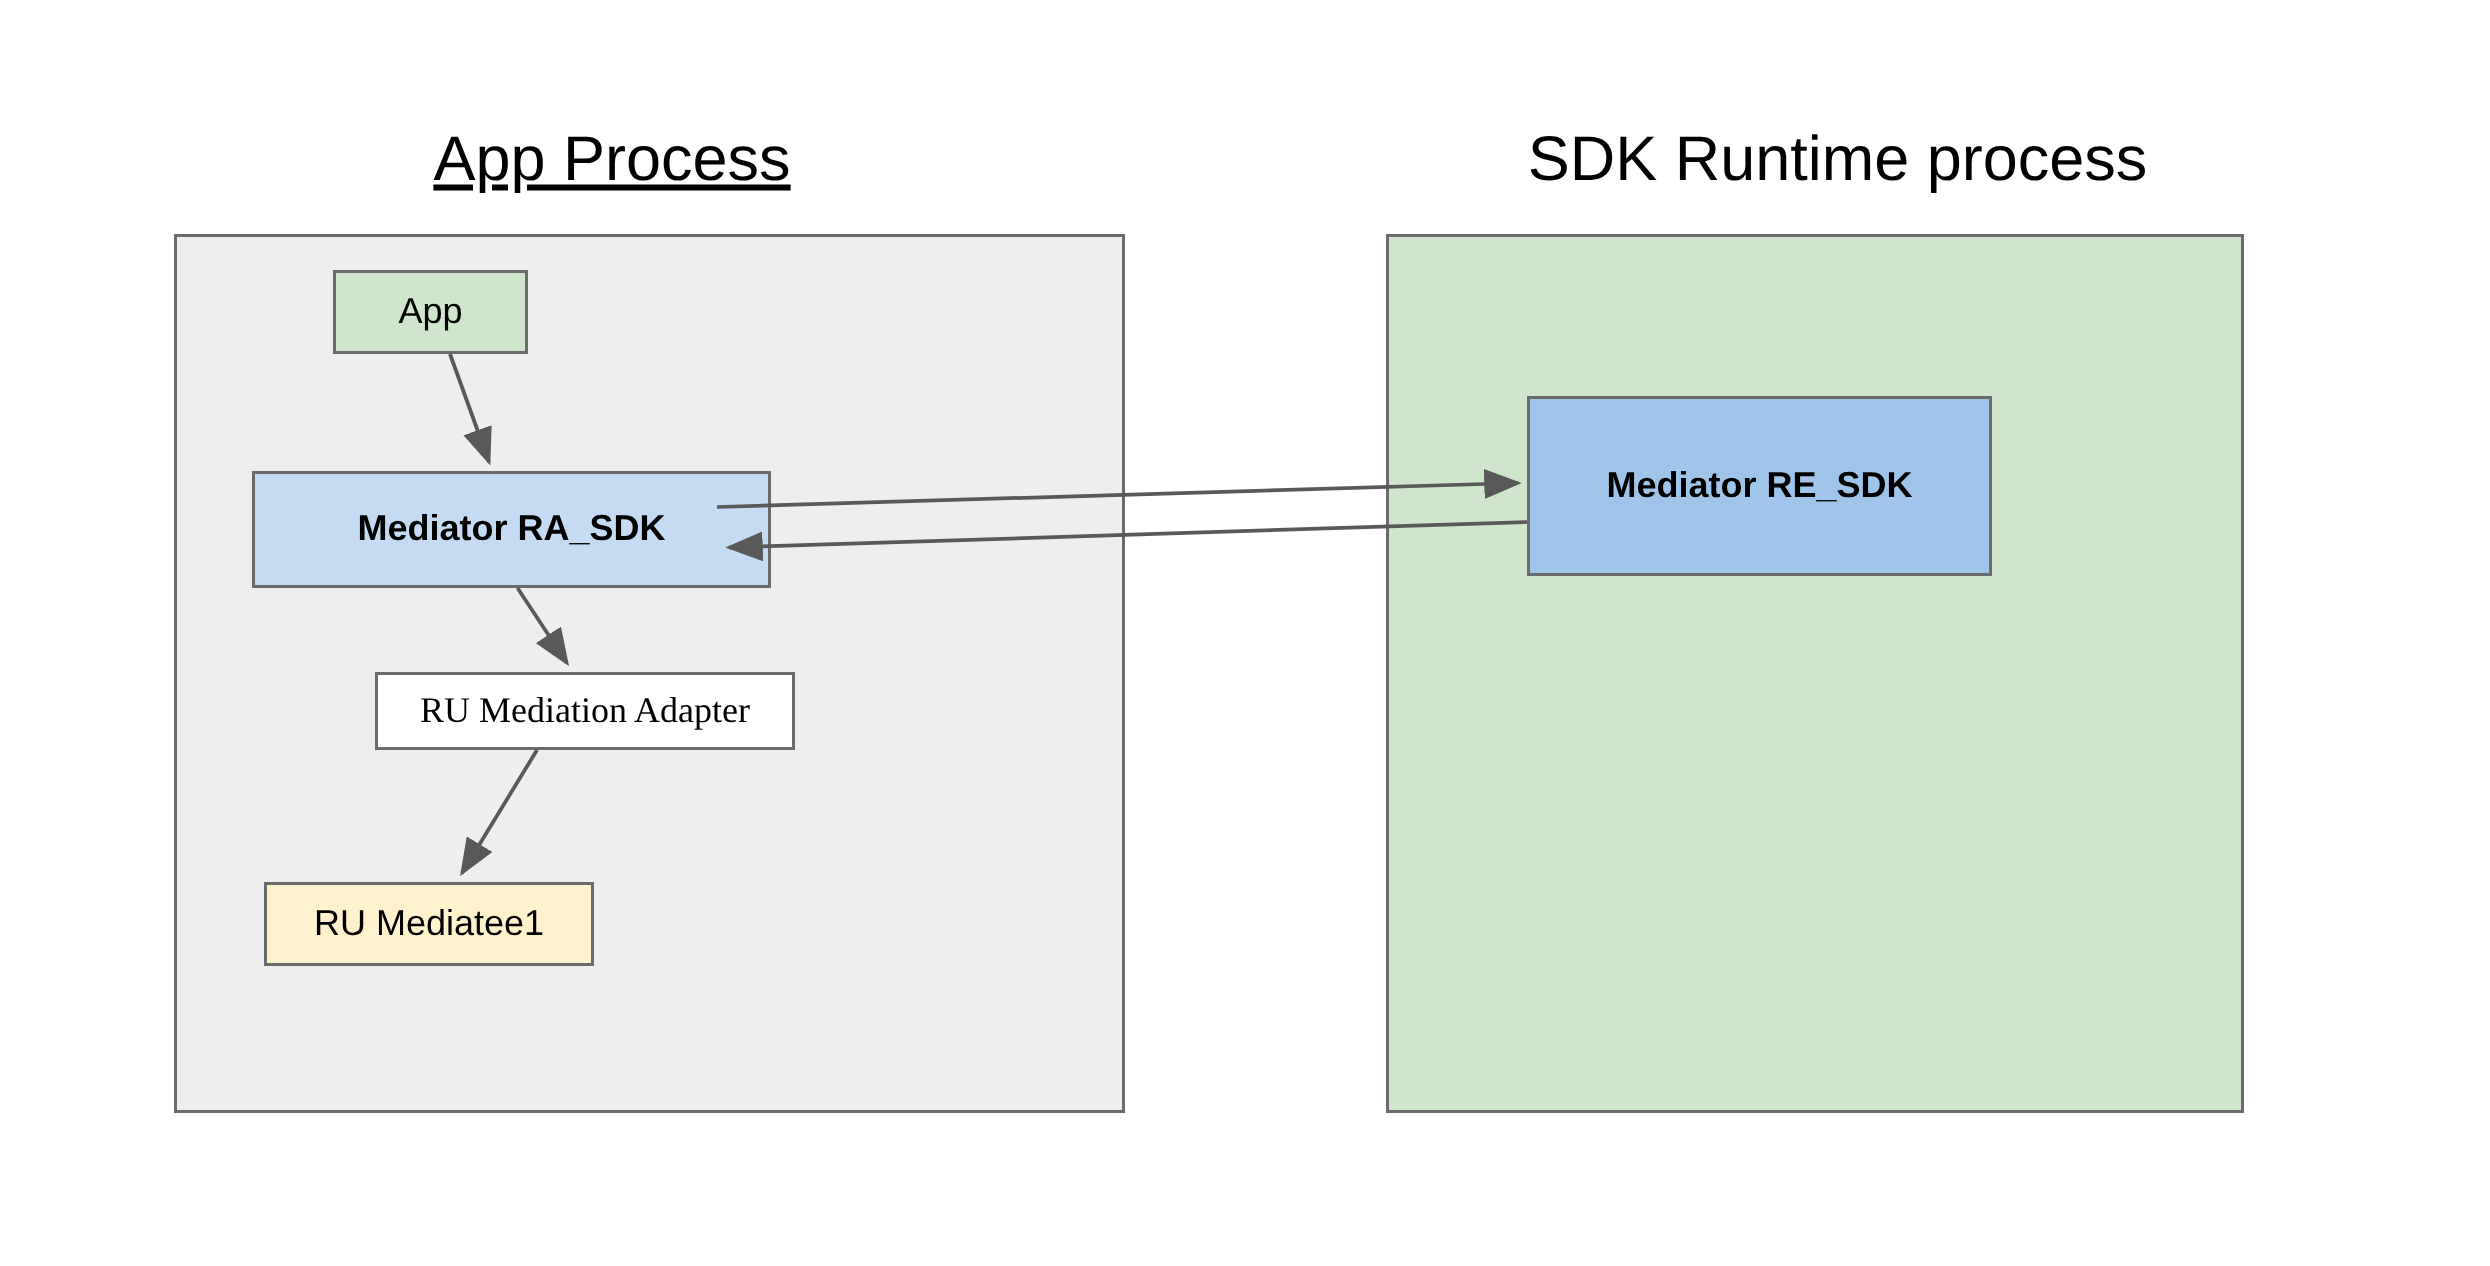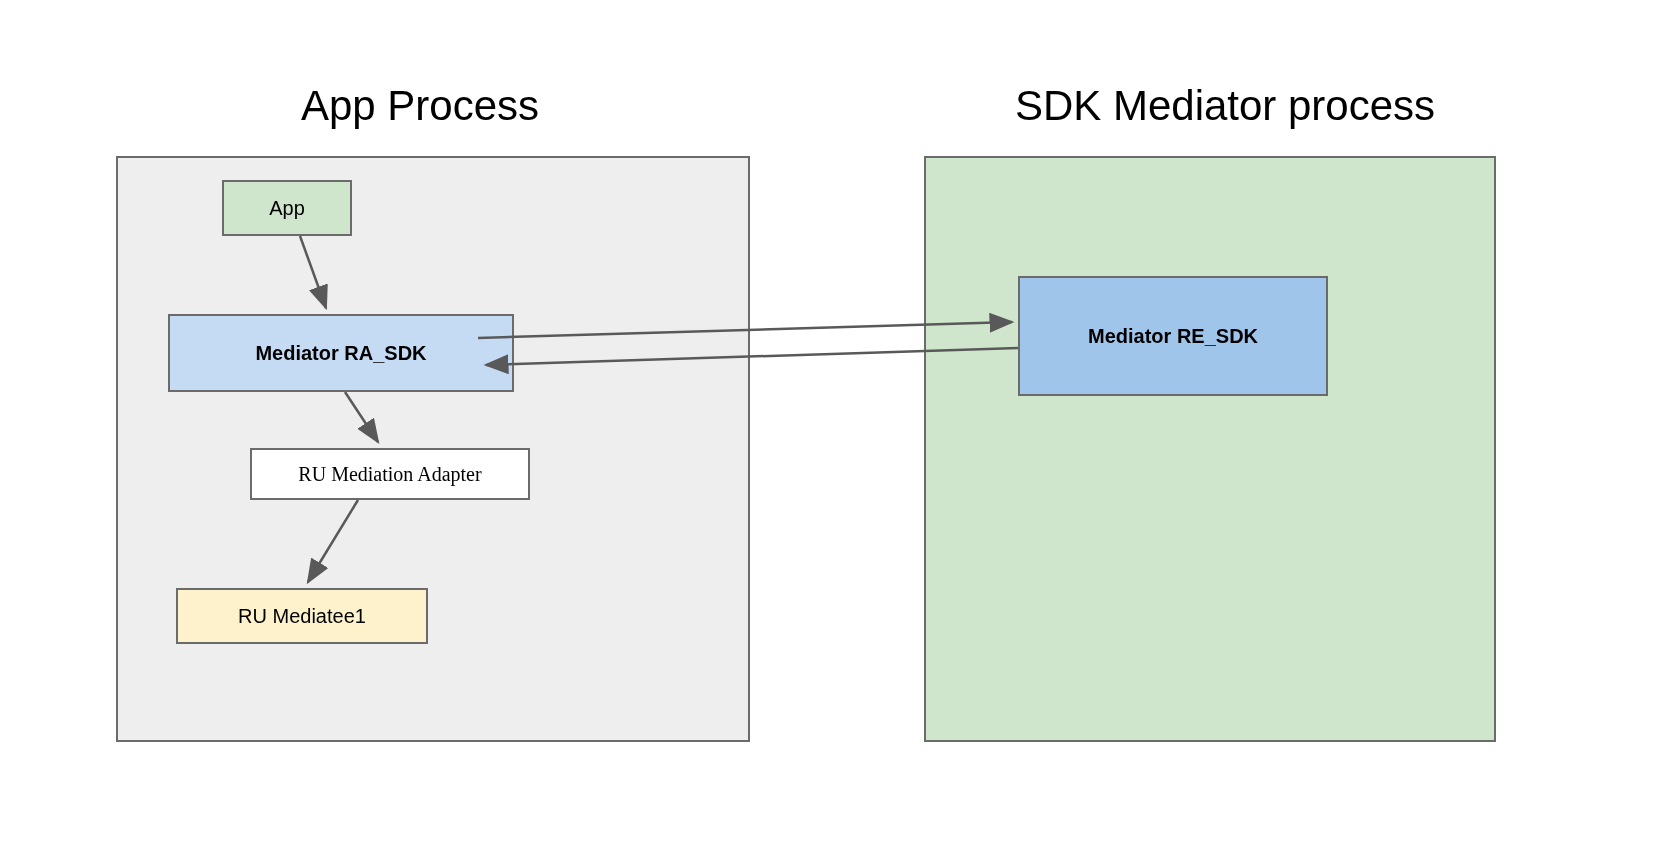--- a/index.html
+++ b/index.html
@@ -24,59 +24,59 @@
     .container-box {
       position: absolute;
       border: 2px solid #6b6b6b;
     }
     .box {
       position: absolute;
       border: 2px solid;
       display: flex;
       align-items: center;
       justify-content: center;
-      font-size: 20px;
+      font-size: 24px;
     }
     svg.arrow-layer {
       position: absolute;
       top: 0;
       left: 0;
       width: 1660px;
       height: 844px;
       pointer-events: none;
     }
   </style>
 </head>
 <body>
 
-<div class="container-title" style="left: 220px; top: 82px; width: 400px;">App Process</div>
+<div class="container-title" style="left: 208px; top: 82px; width: 400px; text-decoration: underline;">App Process</div>
 
-<div class="container-title" style="left: 925px; top: 82px; width: 600px;">SDK Mediator process</div>
+<div class="container-title" style="left: 925px; top: 82px; width: 600px;">SDK Runtime process</div>
 
 <div class="container-box" style="left: 116px; top: 156px; width: 634px; height: 586px; background: #eeeeee;"></div>
 
 <div class="container-box" style="left: 924px; top: 156px; width: 572px; height: 586px; background: #d0e6cc;"></div>
 
 <div class="box" style="left: 222px; top: 180px; width: 130px; height: 56px; background: #d0e6cc; border-color: #6b6b6b;">
   <span>App</span>
 </div>
 
 <div class="box" style="left: 168px; top: 314px; width: 346px; height: 78px; background: #c5dbf4; border-color: #6b6b6b; font-weight: bold;">
   <span>Mediator RA_SDK</span>
 </div>
 
 <div class="box" style="left: 250px; top: 448px; width: 280px; height: 52px; background: #ffffff; border-color: #6b6b6b; font-family: Liberation Serif, serif;">
   <span>RU Mediation Adapter</span>
 </div>
 
-<div class="box" style="left: 176px; top: 588px; width: 252px; height: 56px; background: #fdf2cc; border-color: #6b6b6b;">
+<div class="box" style="left: 176px; top: 588px; width: 220px; height: 56px; background: #fdf2cc; border-color: #6b6b6b;">
   <span>RU Mediatee1</span>
 </div>
 
-<div class="box" style="left: 1018px; top: 276px; width: 310px; height: 120px; background: #a0c5ea; border-color: #6b6b6b; font-weight: bold;">
+<div class="box" style="left: 1018px; top: 264px; width: 310px; height: 120px; background: #a0c5ea; border-color: #6b6b6b; font-weight: bold;">
   <span>Mediator RE_SDK</span>
 </div>
 
 <svg class="arrow-layer">
   <defs>
     <marker id="arrowhead" markerWidth="10" markerHeight="8" refX="9" refY="4" orient="auto">
       <polygon points="0 0, 10 4, 0 8" fill="#595959"></polygon>
     </marker>
   </defs>
 

